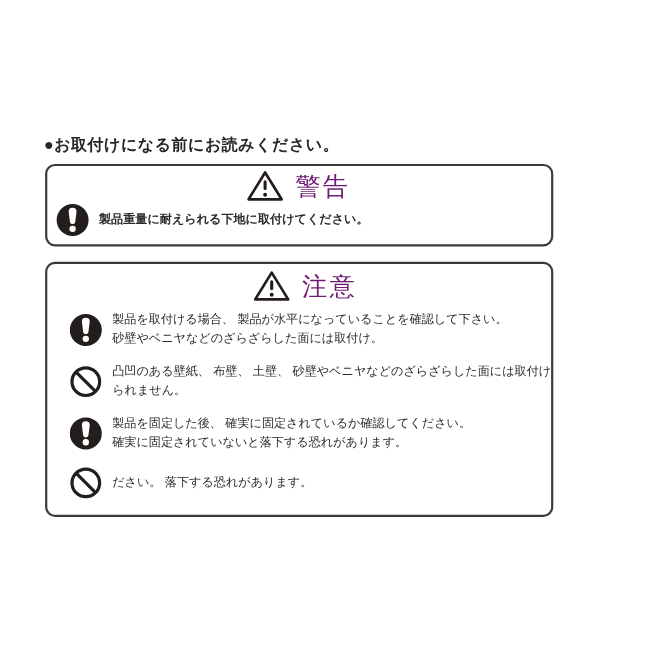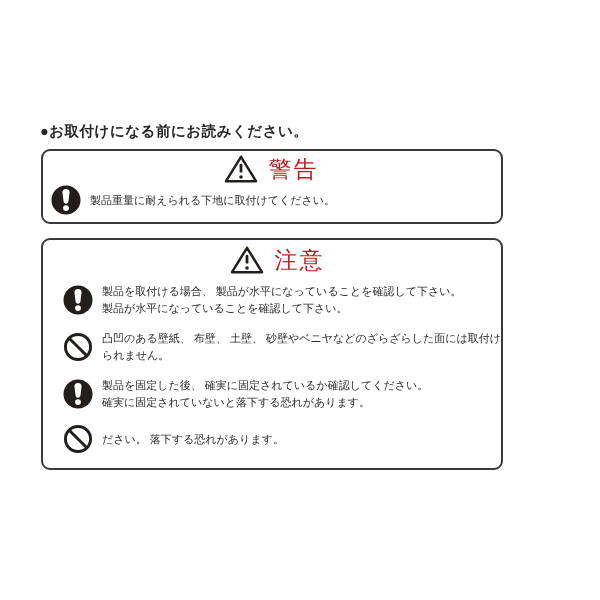--- a/index.html
+++ b/index.html
@@ -20,26 +20,26 @@
     border: 2px solid #3a3a3a; border-radius: 9px;
     background: #ffffff;
     margin-left: 1px;
   }
   .box.warning { margin-top: 8px; padding: 2px 10px 7px 8px; }
   .box.caution { margin-top: 14px; padding: 4px 10px 14px 20px; }
   .box-title {
     display: flex; align-items: center; justify-content: center;
     gap: 11px; height: 32px;
   }
-  .title-text { font-size: 23px; letter-spacing: 2px; color: #b91c1c; }
+  .title-text { font-size: 23px; letter-spacing: 2px; color: #701a75; }
   .glyph { display: inline-flex; width: 30px; height: 30px; flex-shrink: 0; color: #231d1b; }
   .glyph.tri { width: 34px; height: 30px; }
   .glyph svg { width: 100%; height: 100%; }
   .row { display: flex; align-items: center; gap: 9px; margin-top: 13px; }
-  .box.warning .row { margin-top: 0px; }
+  .box.warning .row { margin-top: 0px; font-weight: bold; }
   .box.caution .row.first { margin-top: 7px; }
   .lines { font-size: 11px; line-height: 17px; color: #2b2b2b; }
   .lines div { white-space: nowrap; }
 </style>
 </head>
 <body>
 
 <div class="sheet">
   <div class="content">
 
@@ -85,21 +85,21 @@
       <div class="row first">
         <span class="glyph">
           <svg viewBox="0 0 32 32" aria-hidden="true">
             <circle cx="16" cy="16" r="15.5" fill="currentColor"></circle>
             <path d="M16 4.2 C18.5 4.2 20.1 5.8 19.8 8.1 L18.6 17.6 C18.4 19.1 17.4 19.9 16 19.9 C14.6 19.9 13.6 19.1 13.4 17.6 L12.2 8.1 C11.9 5.8 13.5 4.2 16 4.2 Z" fill="#ffffff"></path>
             <circle cx="16" cy="24.6" r="3.1" fill="#ffffff"></circle>
           </svg>
         </span>
         <div class="lines">
           <div>製品を取付ける場合、 製品が水平になっていることを確認して下さい。</div>
-          <div>製品が水平になっていることを確認して下さい。</div>
+          <div>砂壁やベニヤなどのざらざらした面には取付け。</div>
         </div>
       </div>
 
       <div class="row">
         <span class="glyph">
           <svg viewBox="0 0 32 32" aria-hidden="true">
             <circle cx="16" cy="16" r="13.4" fill="none" stroke="currentColor" stroke-width="3.1"></circle>
             <line x1="6.6" y1="6.6" x2="25.4" y2="25.4" stroke="currentColor" stroke-width="3.1"></line>
           </svg>
         </span>

